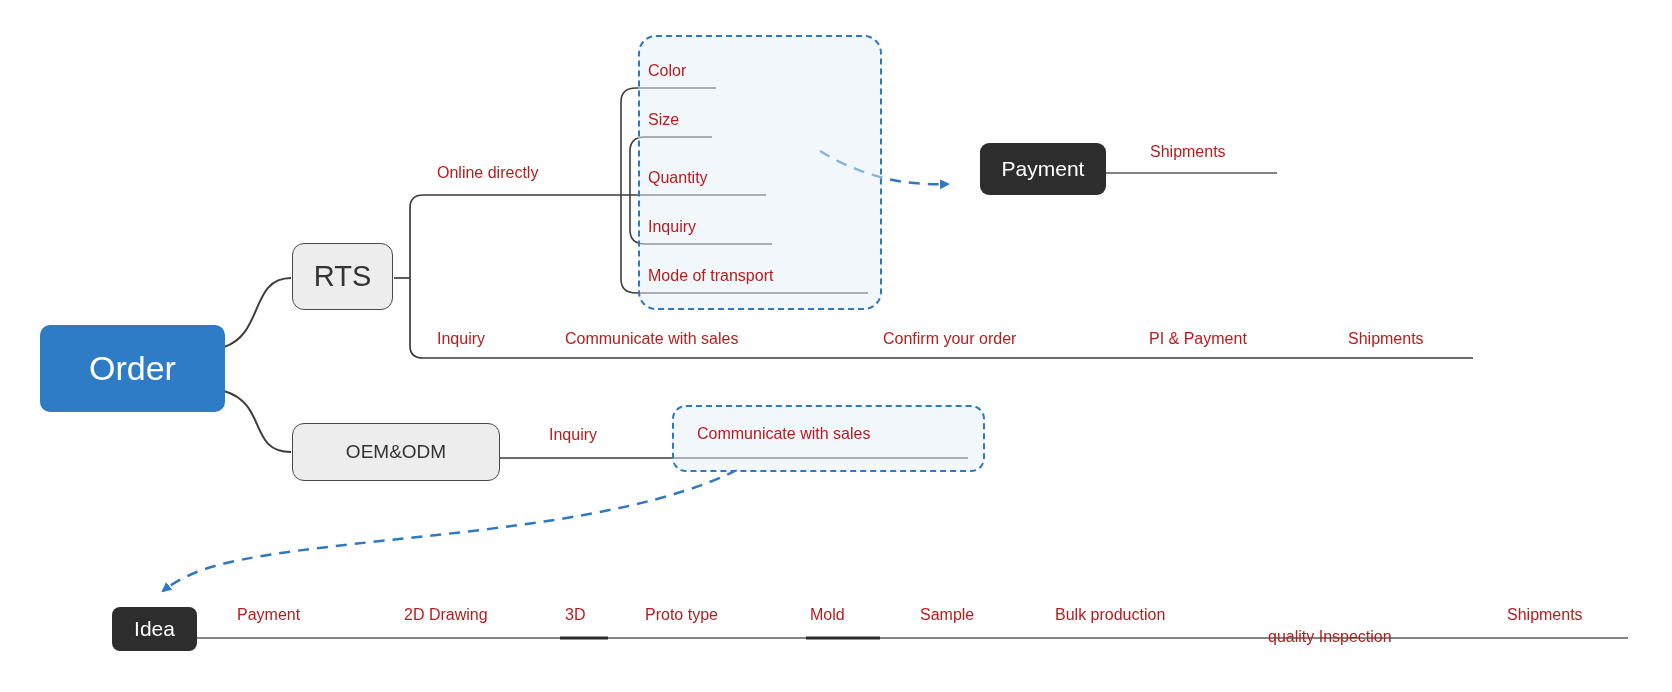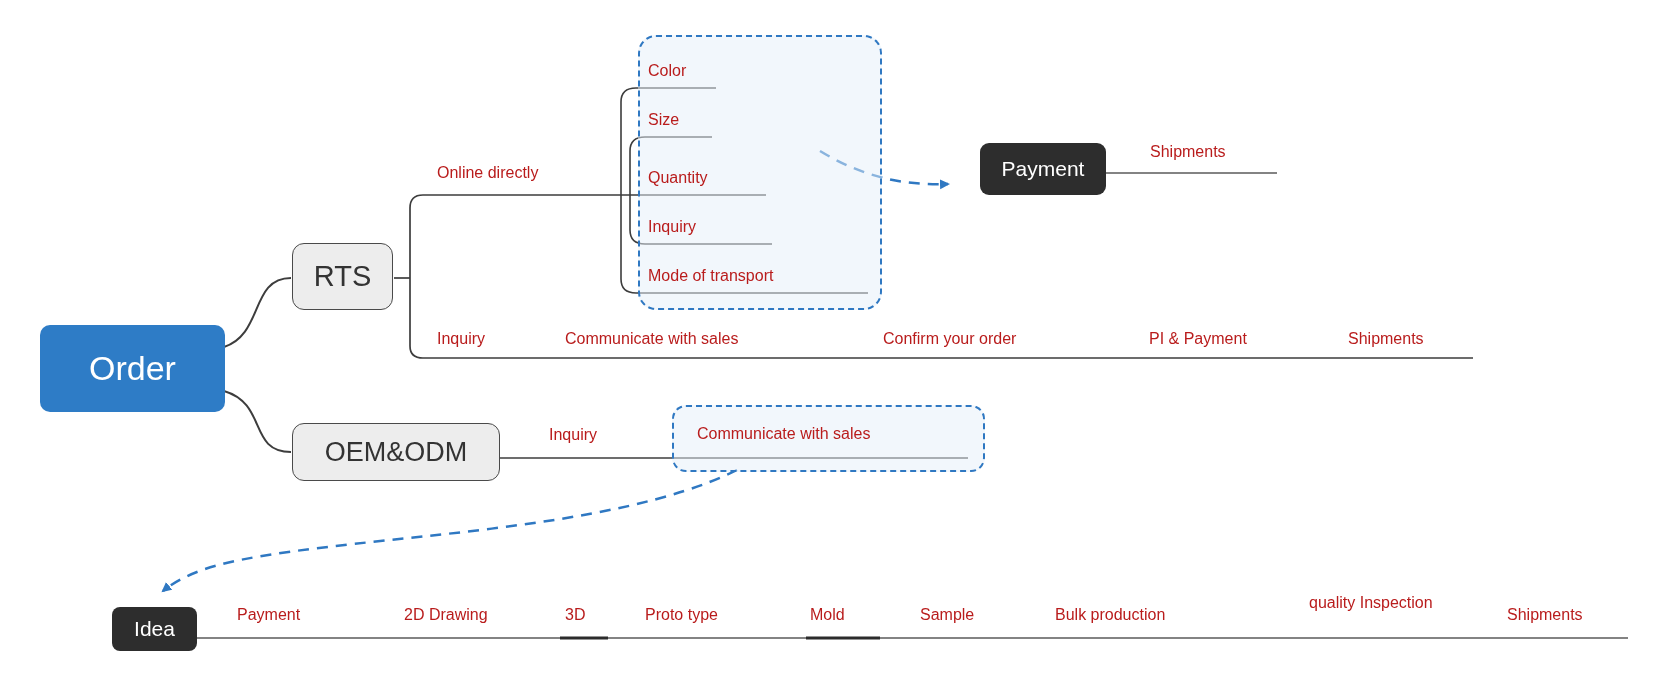--- a/index.html
+++ b/index.html
@@ -49,21 +49,21 @@
 
     <path d="M 820,151 C 858,174 898,186 948,184" fill="none" stroke="#2F78C2" stroke-width="2.5" stroke-dasharray="11 8" marker-end="url(#arrow)"></path>
     <path d="M 737,470 C 610,533 370,534 240,560 C 205,567 180,577 163,591" fill="none" stroke="#2F78C2" stroke-width="2.5" stroke-dasharray="11 8" marker-end="url(#arrow)"></path>
   </svg>
 
   <div class="dashed-box" style="left:638px;top:35px;width:244px;height:275px;border-radius:18px;"></div>
   <div class="dashed-box" style="left:672px;top:405px;width:313px;height:67px;border-radius:14px;"></div>
 
   <div class="node node-gray" style="left:292px;top:243px;width:101px;height:67px;font-size:29px;">RTS</div>
   <div class="node node-root" style="left:40px;top:325px;width:185px;height:87px;">Order</div>
-  <div class="node node-gray" style="left:292px;top:423px;width:208px;height:58px;font-size:27px;">OEM&amp;ODM</div>
+  <div class="node node-gray" style="left:292px;top:423px;width:208px;height:58px;font-size:19px;">OEM&amp;ODM</div>
   <div class="node node-dark" style="left:980px;top:143px;width:126px;height:52px;">Payment</div>
   <div class="node node-dark" style="left:112px;top:607px;width:85px;height:44px;border-radius:8px;">Idea</div>
 
   <div class="lbl" style="left:437px;top:160px;">Online directly</div>
 
   <div class="lbl" style="left:648px;top:58px;">Color</div>
   <div class="lbl" style="left:648px;top:107px;">Size</div>
   <div class="lbl" style="left:648px;top:165px;">Quantity</div>
   <div class="lbl" style="left:648px;top:214px;">Inquiry</div>
   <div class="lbl" style="left:648px;top:263px;text-align:right;">Mode of transport</div>
@@ -79,16 +79,16 @@
   <div class="lbl" style="left:549px;top:422px;">Inquiry</div>
   <div class="lbl" style="left:697px;top:421px;">Communicate with sales</div>
 
   <div class="lbl" style="left:237px;top:602px;">Payment</div>
   <div class="lbl" style="left:404px;top:602px;">2D Drawing</div>
   <div class="lbl" style="left:565px;top:602px;">3D</div>
   <div class="lbl" style="left:645px;top:602px;">Proto type</div>
   <div class="lbl" style="left:810px;top:602px;">Mold</div>
   <div class="lbl" style="left:920px;top:602px;">Sample</div>
   <div class="lbl" style="left:1055px;top:602px;">Bulk production</div>
-  <div class="lbl" style="left:1268px;top:590px;margin-left:41px;">quality Inspection</div>
+  <div class="lbl" style="left:1268px;top:624px;">quality Inspection</div>
   <div class="lbl" style="left:1507px;top:602px;">Shipments</div>
 
 </div>
 
 </body></html>

